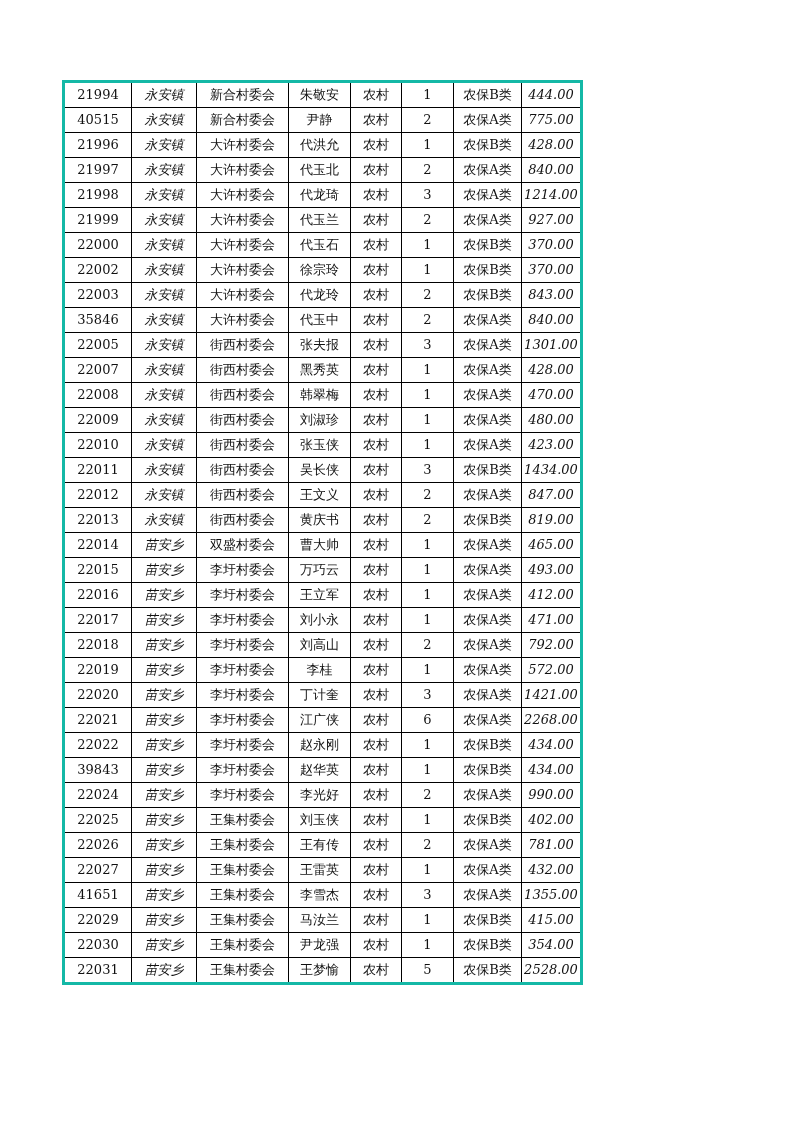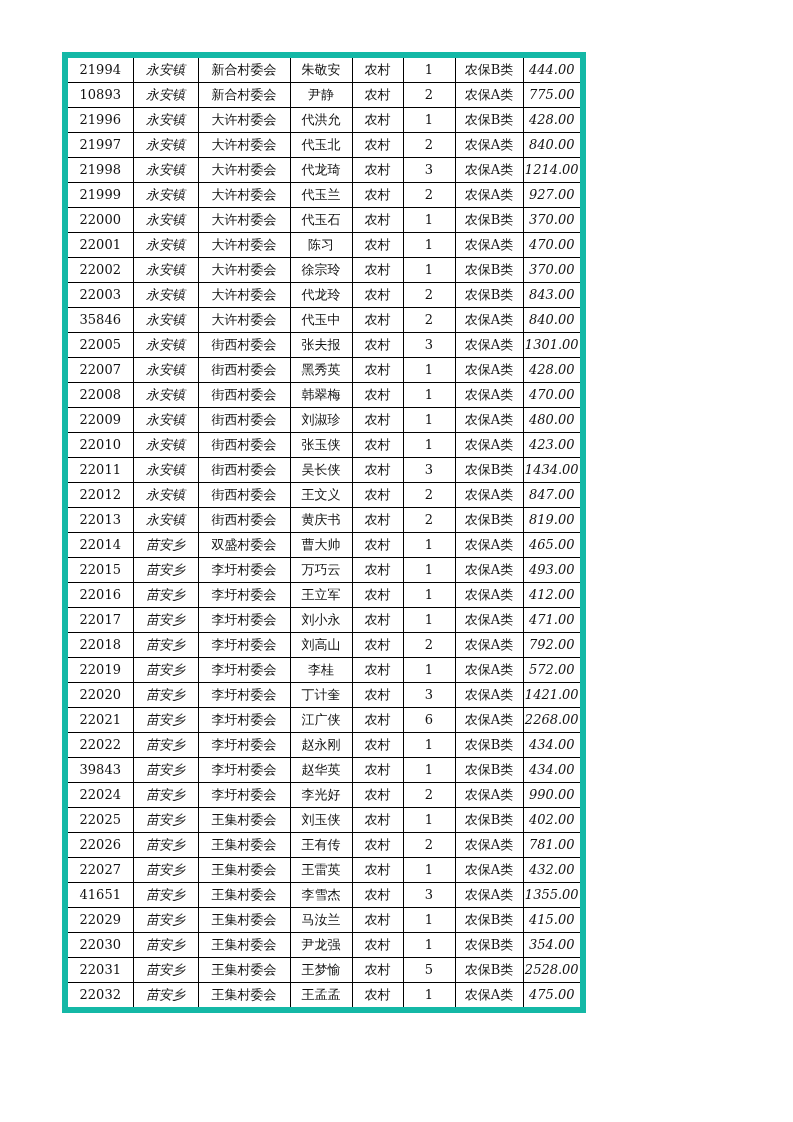--- a/index.html
+++ b/index.html
@@ -18,25 +18,25 @@
   .page {
     position: absolute;
     left: 0; top: 0;
     width: 793px;
     height: 1122px;
     background: #ffffff;
   }
   table.records {
     position: absolute;
     left: 62px;
-    top: 52px;
+    top: 80px;
     width: 518px;
     border-collapse: collapse;
     table-layout: fixed;
-    border: 6px solid #14b8a6;
+    border: 3px solid #14b8a6;
   }
   table.records td {
     border: 1px solid #000000;
     height: 24px;
     padding: 0;
     font-size: 13px;
     line-height: 24px;
     text-align: center;
     white-space: nowrap;
     overflow: hidden;
@@ -76,21 +76,21 @@
           <td class="align-center">21994</td>
           <td class="align-left">永安镇</td>
           <td class="align-center">新合村委会</td>
           <td class="align-center">朱敬安</td>
           <td class="align-center">农村</td>
           <td class="align-center">1</td>
           <td class="align-center">农保B类</td>
           <td class="align-right">444.00</td>
         </tr>
         <tr>
-          <td class="align-center">10893</td>
+          <td class="align-center">40515</td>
           <td class="align-left">永安镇</td>
           <td class="align-center">新合村委会</td>
           <td class="align-center">尹静</td>
           <td class="align-center">农村</td>
           <td class="align-center">2</td>
           <td class="align-center">农保A类</td>
           <td class="align-right">775.00</td>
         </tr>
         <tr>
           <td class="align-center">21996</td>
@@ -136,30 +136,20 @@
           <td class="align-center">22000</td>
           <td class="align-left">永安镇</td>
           <td class="align-center">大许村委会</td>
           <td class="align-center">代玉石</td>
           <td class="align-center">农村</td>
           <td class="align-center">1</td>
           <td class="align-center">农保B类</td>
           <td class="align-right">370.00</td>
         </tr>
         <tr>
-          <td class="align-center">22001</td>
-          <td class="align-left">永安镇</td>
-          <td class="align-center">大许村委会</td>
-          <td class="align-center">陈习</td>
-          <td class="align-center">农村</td>
-          <td class="align-center">1</td>
-          <td class="align-center">农保A类</td>
-          <td class="align-right">470.00</td>
-        </tr>
-        <tr>
           <td class="align-center">22002</td>
           <td class="align-left">永安镇</td>
           <td class="align-center">大许村委会</td>
           <td class="align-center">徐宗玲</td>
           <td class="align-center">农村</td>
           <td class="align-center">1</td>
           <td class="align-center">农保B类</td>
           <td class="align-right">370.00</td>
         </tr>
         <tr>
@@ -434,26 +424,16 @@
         </tr>
         <tr>
           <td class="align-center">22031</td>
           <td class="align-left">苗安乡</td>
           <td class="align-center">王集村委会</td>
           <td class="align-center">王梦愉</td>
           <td class="align-center">农村</td>
           <td class="align-center">5</td>
           <td class="align-center">农保B类</td>
           <td class="align-right">2528.00</td>
-        </tr>
-        <tr>
-          <td class="align-center">22032</td>
-          <td class="align-left">苗安乡</td>
-          <td class="align-center">王集村委会</td>
-          <td class="align-center">王孟孟</td>
-          <td class="align-center">农村</td>
-          <td class="align-center">1</td>
-          <td class="align-center">农保A类</td>
-          <td class="align-right">475.00</td>
         </tr>
       </tbody>
   </table>
 </div>
 
 </body></html>

